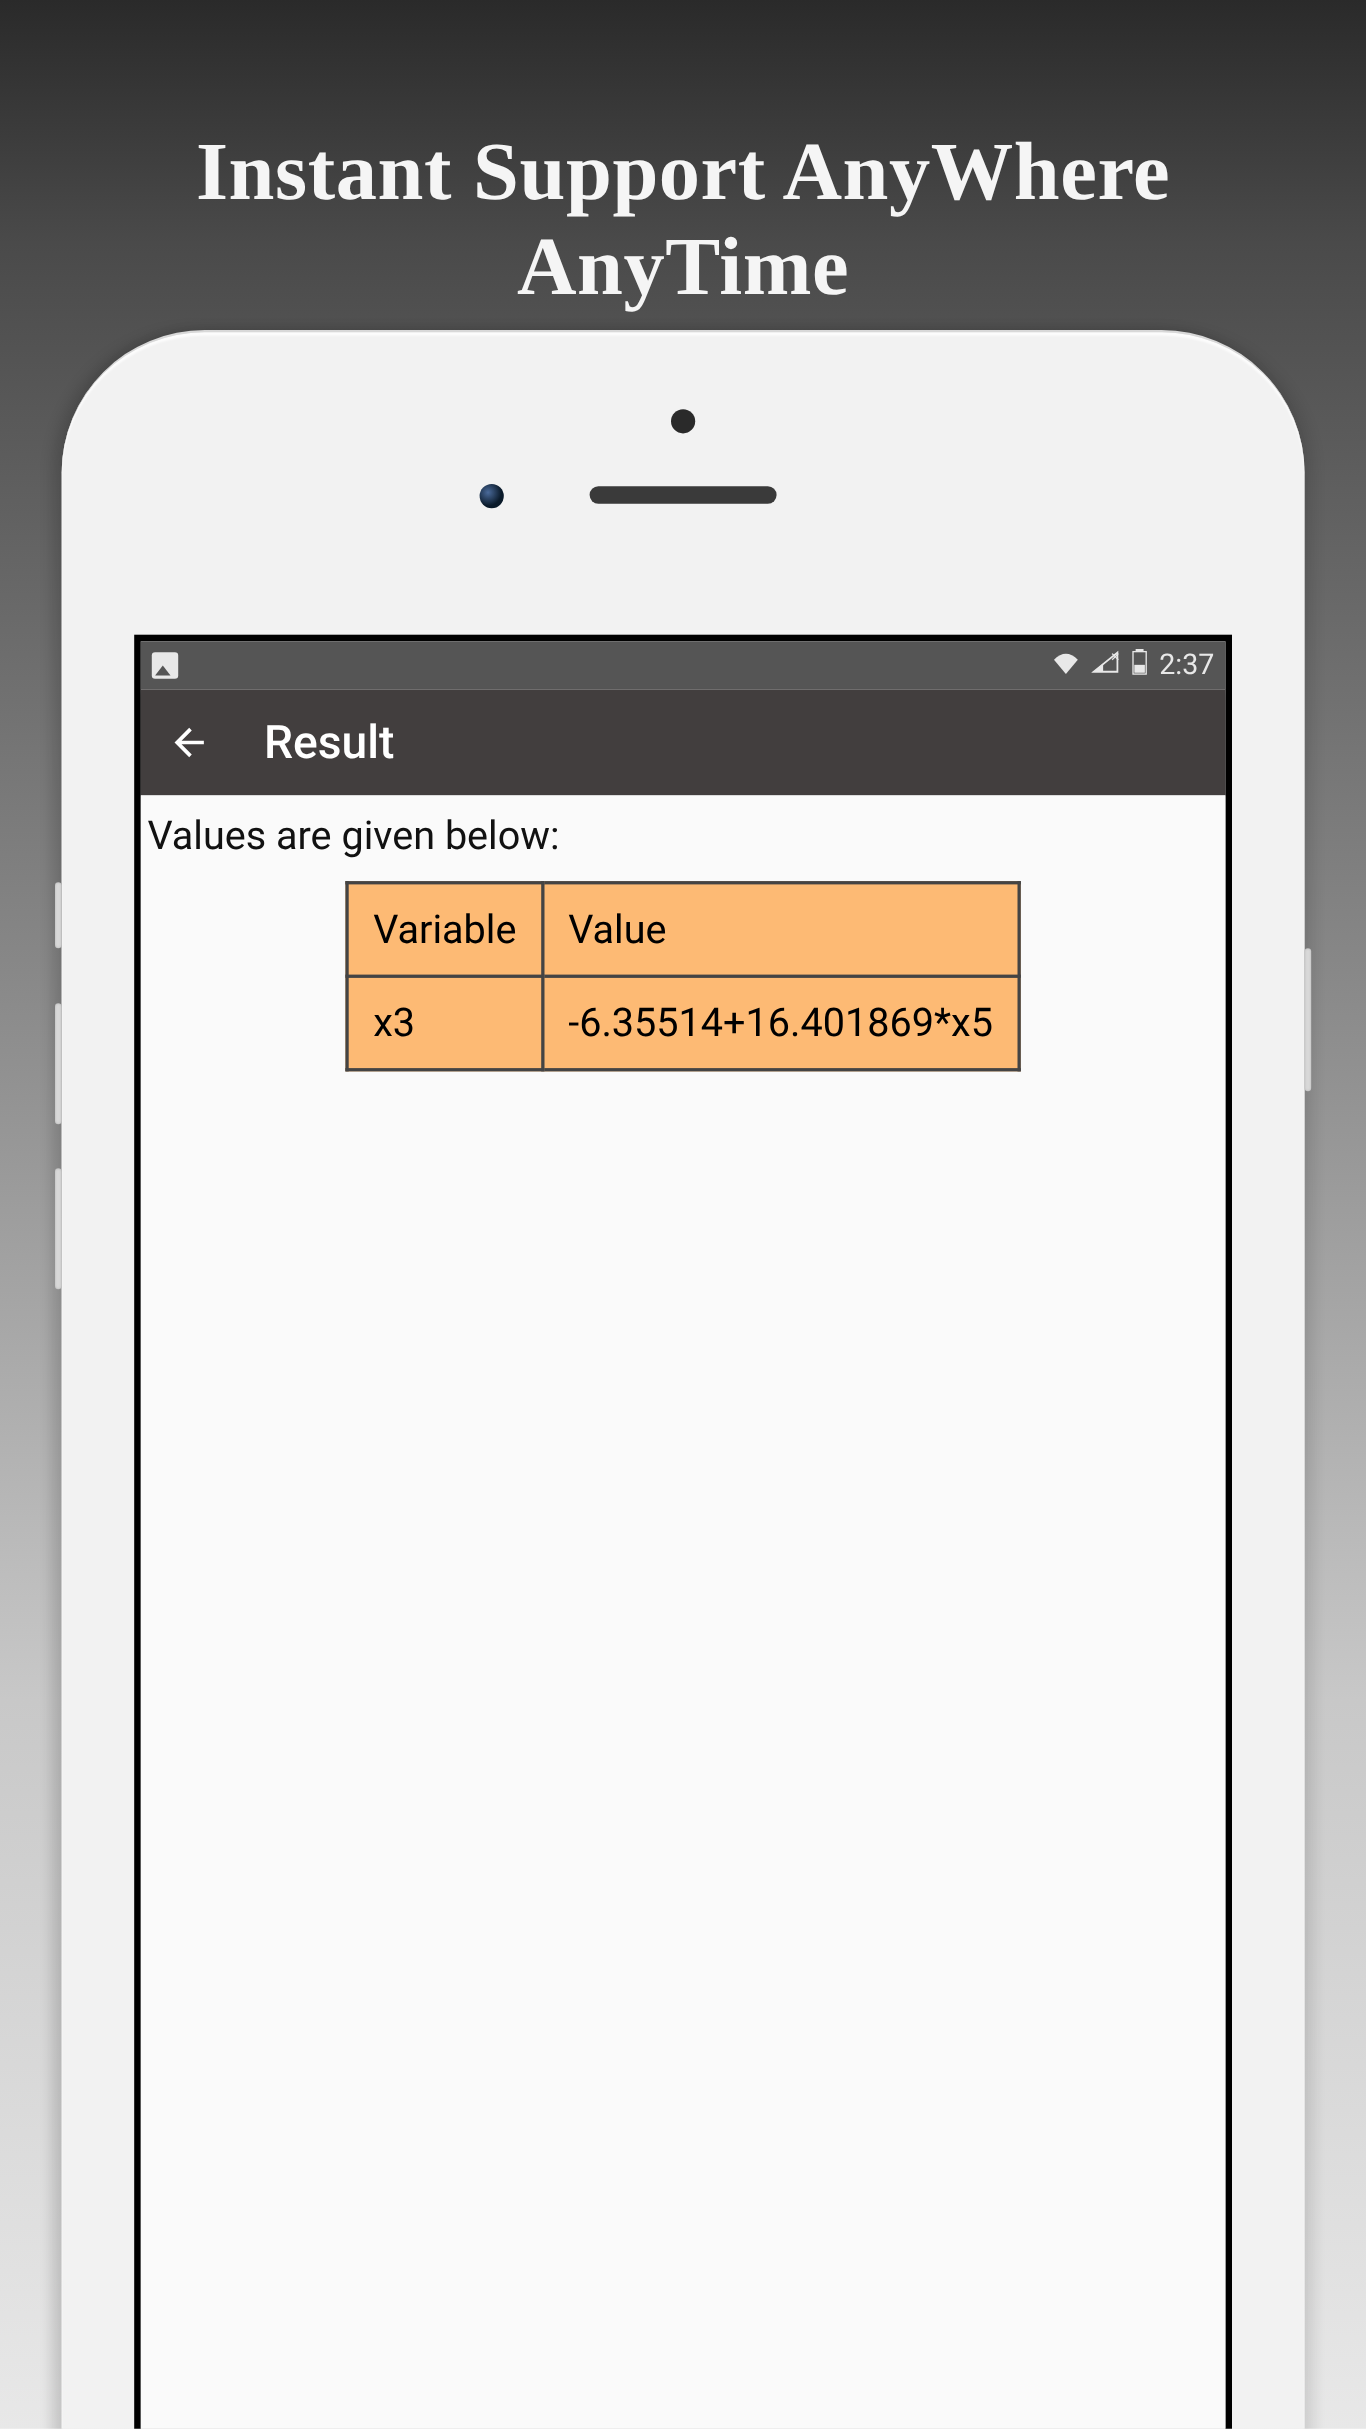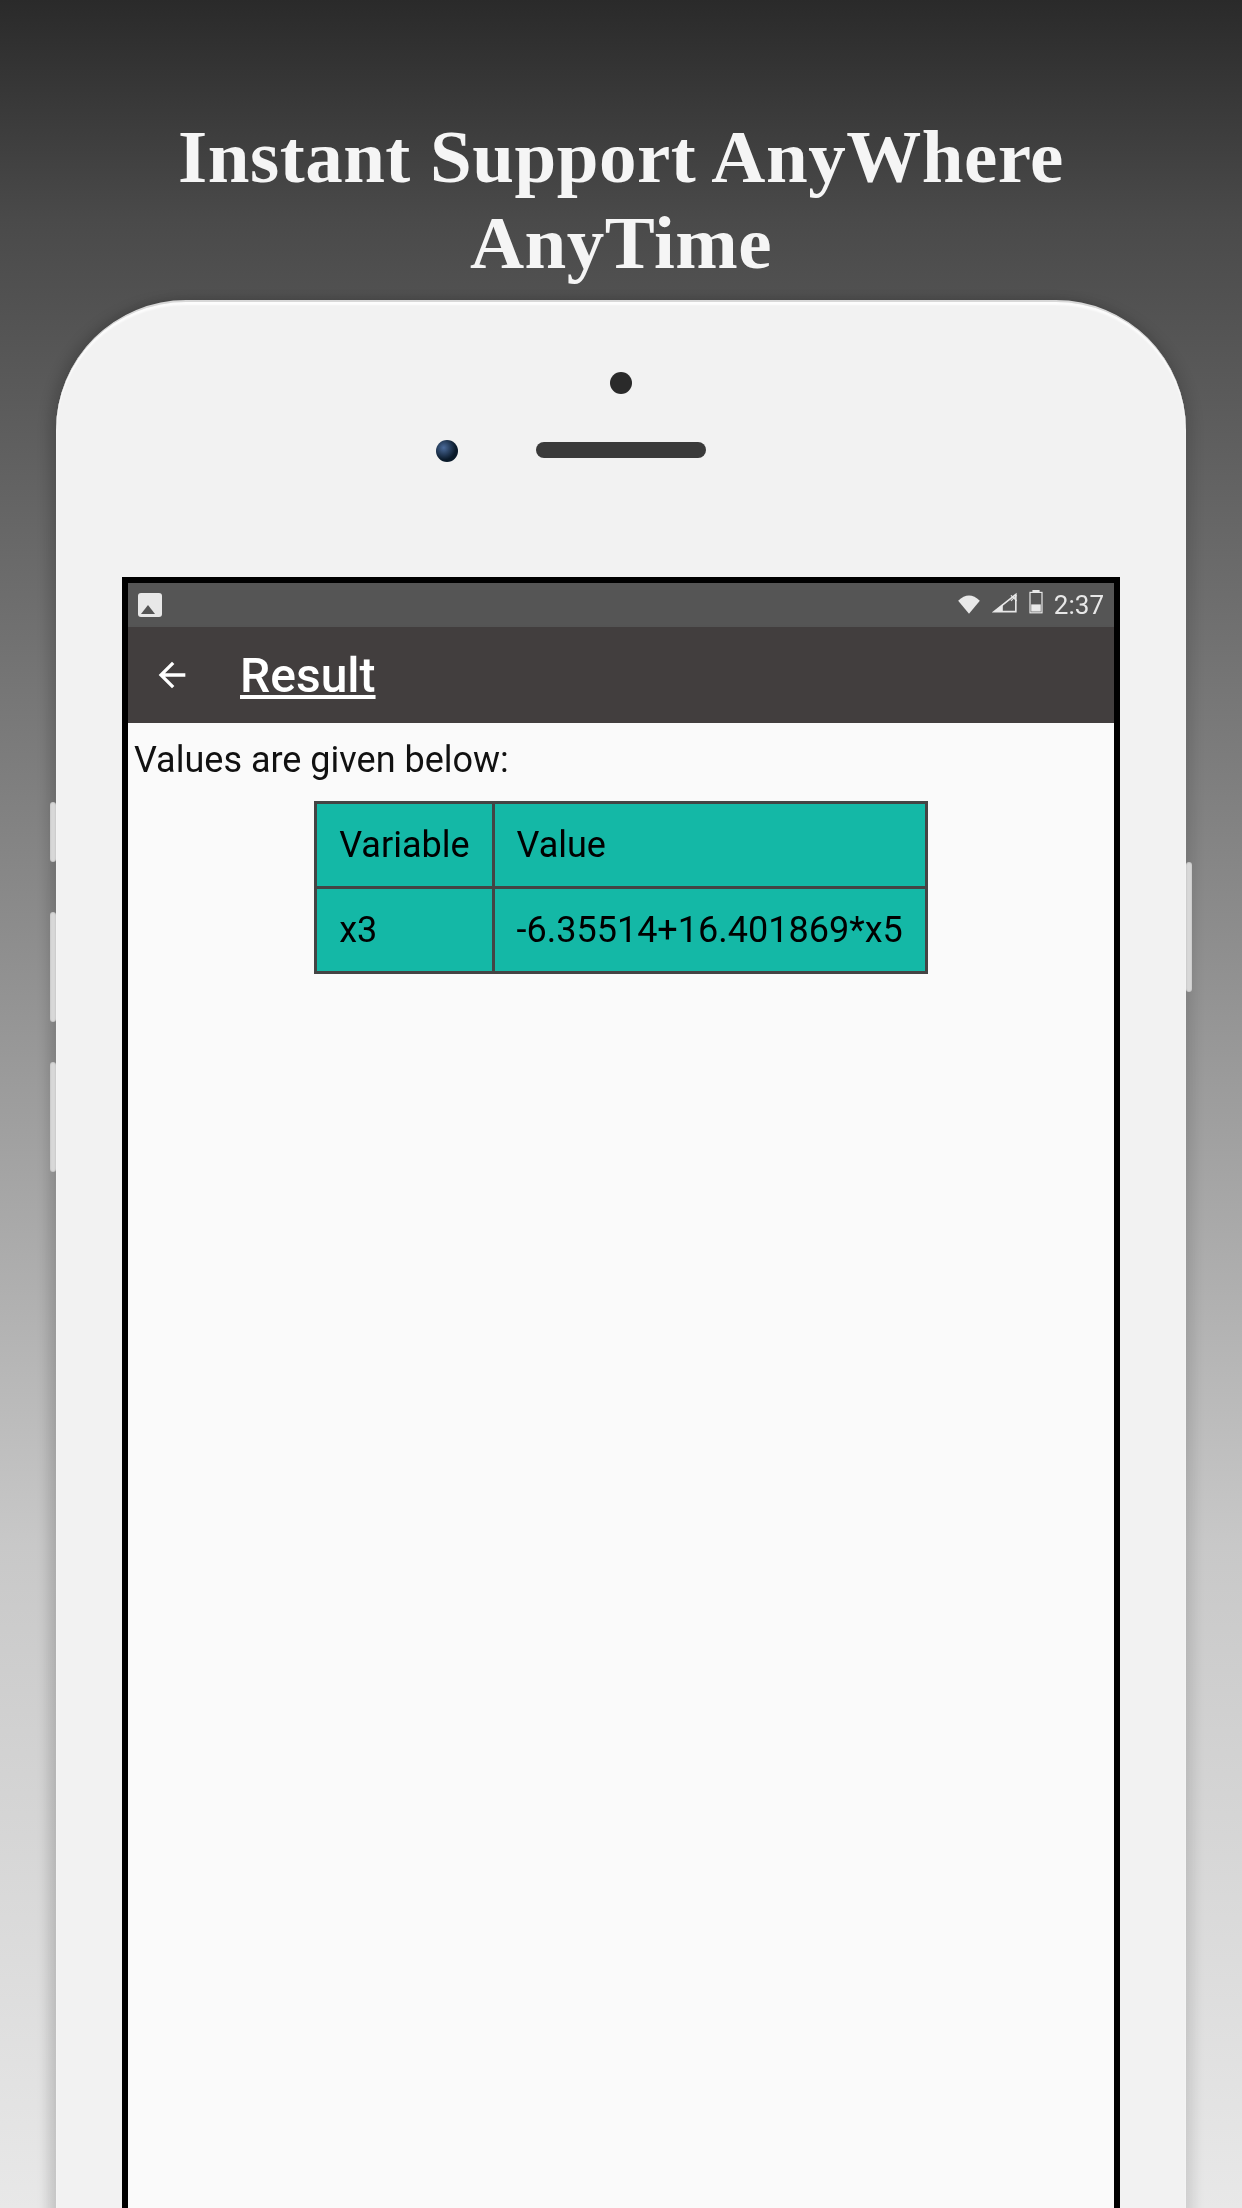--- a/index.html
+++ b/index.html
@@ -91,37 +91,37 @@
     height: 96px;
     background: #423e3e;
     color: #fff;
     display: flex;
     align-items: center;
     padding: 0 24px;
     gap: 48px;
     box-shadow: 0 3px 4px rgba(0,0,0,0.3);
   }
   .back-btn { width: 40px; height: 40px; display:flex; align-items:center; justify-content:center; cursor:pointer; }
-  .appbar-title { font-size: 48px; font-weight: 500; text-decoration: underline; }
+  .appbar-title { font-size: 42px; font-weight: 500; }
 
   .content {
     flex: 1;
     background: #fafafa;
     padding: 10px 4px;
   }
   .desc {
     font-size: 36px;
     color: #111;
     padding: 6px 2px 20px 2px;
   }
 
   .tbl-wrap { display:flex; justify-content:center; }
   table {
     border-collapse: collapse;
-    background: #14b8a6;
+    background: #fdba74;
   }
   th, td {
     border: 3px solid #444;
     padding: 20px 22px;
     font-size: 36px;
     text-align: left;
     font-weight: 400;
   }
   th { font-weight: 400; }
 

